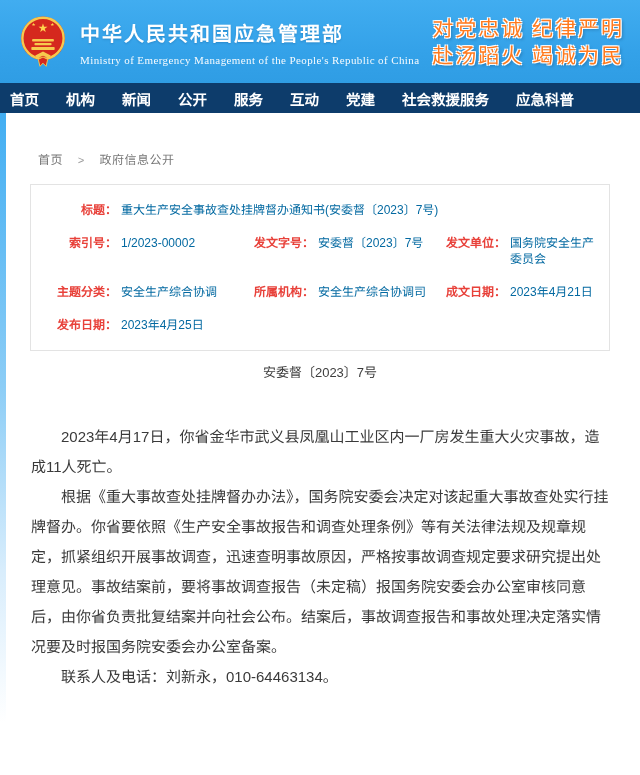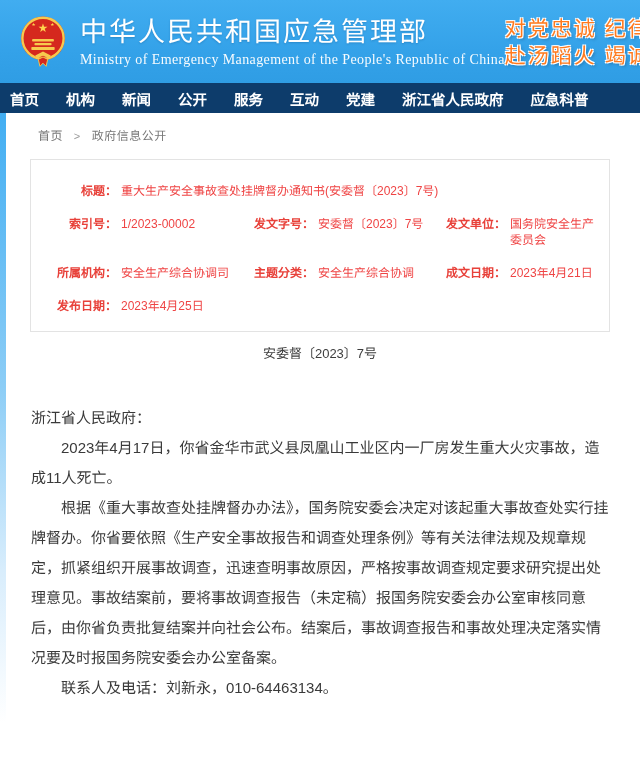--- a/index.html
+++ b/index.html
@@ -13,26 +13,26 @@
   
   .site-header {
     height: 83px;
     background: linear-gradient(180deg, #41adf0 0%, #34a2e9 60%, #2f9de4 100%);
     display: flex; align-items: center;
     padding: 0 14px 0 18px;
   }
   .emblem { width: 50px; height: 56px; flex: 0 0 auto; margin-top: 2px; }
   .title-block { margin-left: 12px; color: #ffffff; }
   .site-title {
-    font-size: 27px; font-weight: normal; letter-spacing: 2px;
+    font-size: 20px; font-weight: bold; letter-spacing: 2px;
     line-height: 32px; white-space: nowrap;
     text-shadow: 0 1px 2px rgba(0,60,110,.25);
   }
   .site-subtitle {
-    font-size: 14px; letter-spacing: .4px; margin-top: 4px;
+    font-size: 11px; letter-spacing: .4px; margin-top: 4px;
     font-family: "Liberation Serif", "DejaVu Serif", serif;
     white-space: nowrap; opacity: .96;
   }
   .slogan {
     margin-left: auto; text-align: center; line-height: 27px;
     font-size: 21px; font-weight: normal; letter-spacing: 2px;
     color: #ff7a1e; white-space: nowrap; padding-right: 2px;
     text-shadow:
       -1px -1px 0 #ffffff, 1px -1px 0 #ffffff,
       -1px  1px 0 #ffffff, 1px  1px 0 #ffffff,
@@ -52,45 +52,45 @@
 
   
   .left-stripe {
     position: absolute; left: 0; top: 113px; width: 6px; height: 610px;
     background: linear-gradient(180deg, #42aef2 0%, #8ccdf6 45%, #d8edfc 75%, rgba(255,255,255,0) 100%);
     pointer-events: none;
   }
 
   
   .breadcrumb {
-    padding: 13px 0 14px 38px;
-    font-size: 12px; color: #787878; letter-spacing: .5px;
+    padding: 37px 0 14px 38px;
+    font-size: 12px; color: #787878; letter-spacing: .5px; font-family: Liberation Mono, monospace;
   }
   .breadcrumb .crumb-link { color: #787878; text-decoration: none; cursor: pointer; }
   .breadcrumb .sep { margin: 0 7px; color: #9a9a9a; font-size: 11px; }
 
   
   .meta-box {
     margin: 2px 30px 0 30px;
     border: 1px solid #e3e3e3; background: #ffffff;
-    padding: 23px 14px 6px 14px;
+    padding: 17px 14px 6px 14px;
     font-size: 12px; color: #404040;
   }
   .meta-grid {
     display: grid;
     grid-template-columns: 197px 192px 1fr;
     row-gap: 17px;
   }
   .meta-field { display: flex; align-items: flex-start; line-height: 16px; }
   .meta-field.full { grid-column: 1 / -1; }
   .meta-label {
     color: #e8413a; font-weight: bold;
     flex: 0 0 72px; text-align: right; white-space: nowrap;
   }
-  .meta-value { margin-left: 4px; color: #ef4444; }
+  .meta-value { margin-left: 4px; color: #0369a1; }
   .meta-grid { margin-bottom: 11px; }
 
   
   .doc { padding: 0 31px; color: #3a3a3a; }
   .doc-title {
     margin-top: 33px; text-align: center;
     font-family: "Liberation Serif", "DejaVu Serif", serif;
     font-size: 18.5px; font-weight: bold; color: #404040;
     letter-spacing: 1px;
   }
@@ -130,21 +130,21 @@
 </header>
 
 <nav class="main-nav">
   <a class="nav-item">首页</a>
   <a class="nav-item">机构</a>
   <a class="nav-item">新闻</a>
   <a class="nav-item">公开</a>
   <a class="nav-item">服务</a>
   <a class="nav-item">互动</a>
   <a class="nav-item">党建</a>
-  <a class="nav-item">浙江省人民政府</a>
+  <a class="nav-item">社会救援服务</a>
   <a class="nav-item">应急科普</a>
 </nav>
 
 <div class="left-stripe"></div>
 
 <div class="breadcrumb">
   <a class="crumb-link">首页</a>
   <span class="sep">&gt;</span>
   <span class="crumb-current">政府信息公开</span>
 </div>
@@ -163,42 +163,41 @@
     <div class="meta-field">
       <span class="meta-label">发文字号：</span>
       <span class="meta-value">安委督〔2023〕7号</span>
     </div>
     <div class="meta-field">
       <span class="meta-label">发文单位：</span>
       <span class="meta-value">国务院安全生产委员会</span>
     </div>
 
     <div class="meta-field">
+      <span class="meta-label">主题分类：</span>
+      <span class="meta-value">安全生产综合协调</span>
+    </div>
+    <div class="meta-field">
       <span class="meta-label">所属机构：</span>
       <span class="meta-value">安全生产综合协调司</span>
     </div>
-    <div class="meta-field">
-      <span class="meta-label">主题分类：</span>
-      <span class="meta-value">安全生产综合协调</span>
-    </div>
 
     <div class="meta-field">
       <span class="meta-label">成文日期：</span>
       <span class="meta-value">2023年4月21日</span>
     </div>
     <div class="meta-field">
       <span class="meta-label">发布日期：</span>
       <span class="meta-value">2023年4月25日</span>
     </div>
   </div>
 </section>
 
 <article class="doc">
   <div class="doc-number">安委督〔2023〕7号</div>
 
   <div class="doc-body">
-    <p>浙江省人民政府：</p>
     <p class="indent">2023年4月17日，你省金华市武义县凤凰山工业区内一厂房发生重大火灾事故，造成11人死亡。</p>
     <p class="indent">根据《重大事故查处挂牌督办办法》，国务院安委会决定对该起重大事故查处实行挂牌督办。你省要依照《生产安全事故报告和调查处理条例》等有关法律法规及规章规定，抓紧组织开展事故调查，迅速查明事故原因，严格按事故调查规定要求研究提出处理意见。事故结案前，要将事故调查报告（未定稿）报国务院安委会办公室审核同意后，由你省负责批复结案并向社会公布。结案后，事故调查报告和事故处理决定落实情况要及时报国务院安委会办公室备案。</p>
     <p class="indent">联系人及电话：刘新永，010-64463134。</p>
   </div>
 
 </article>
 
 </body></html>

